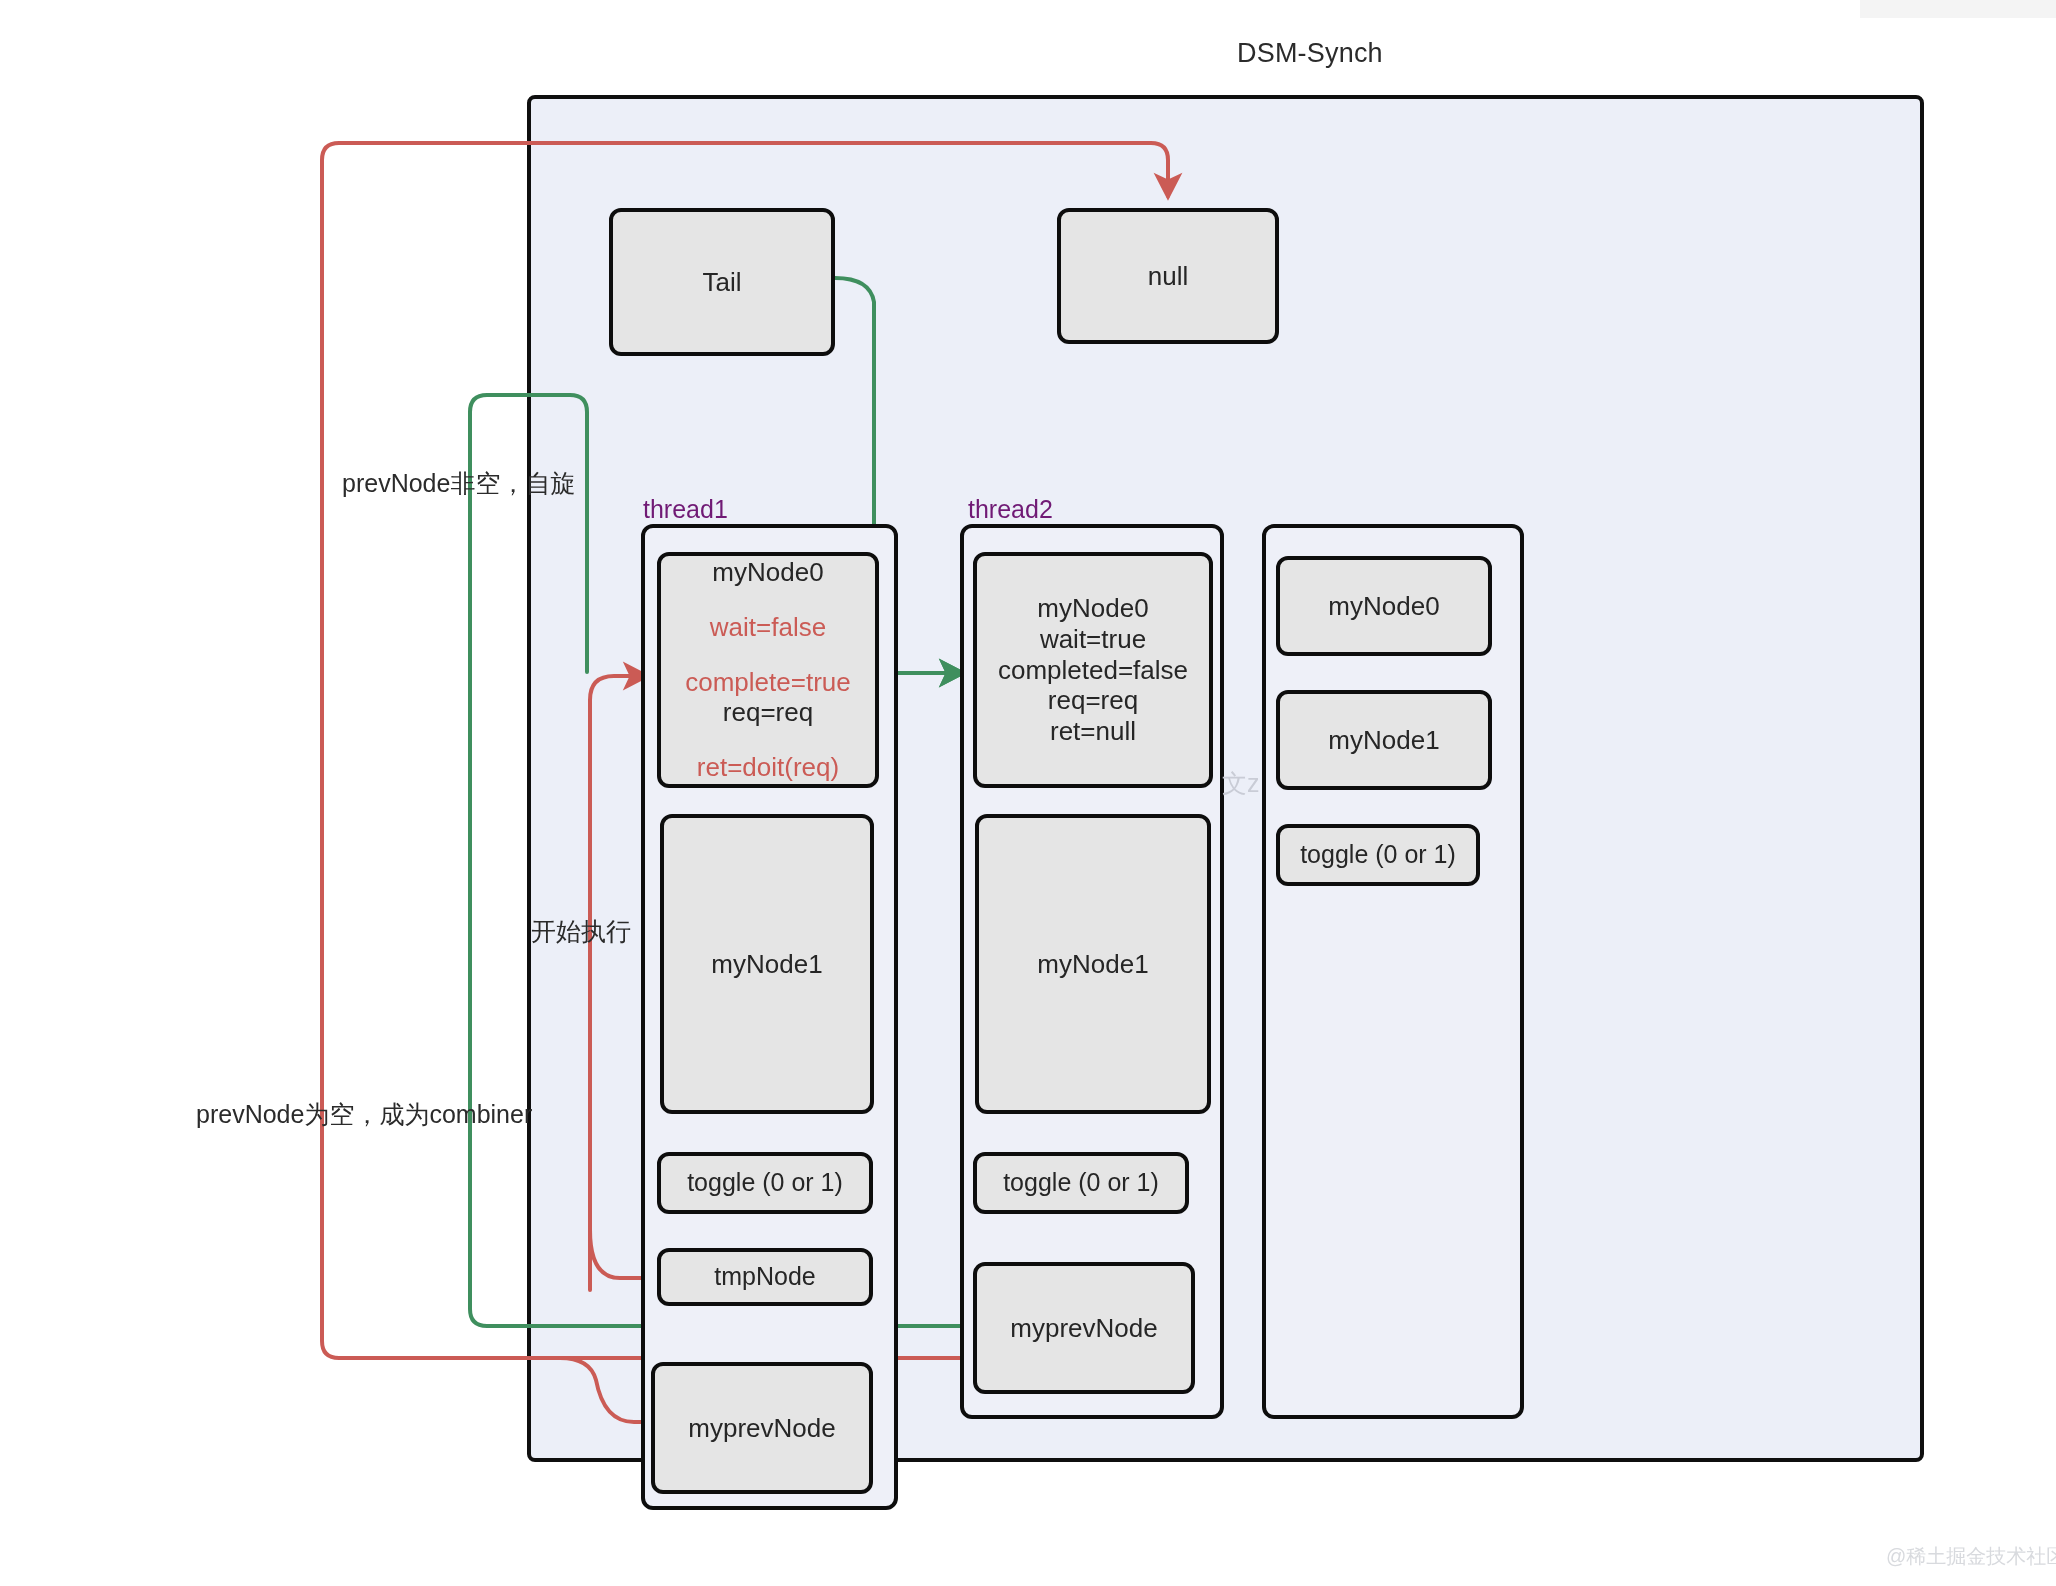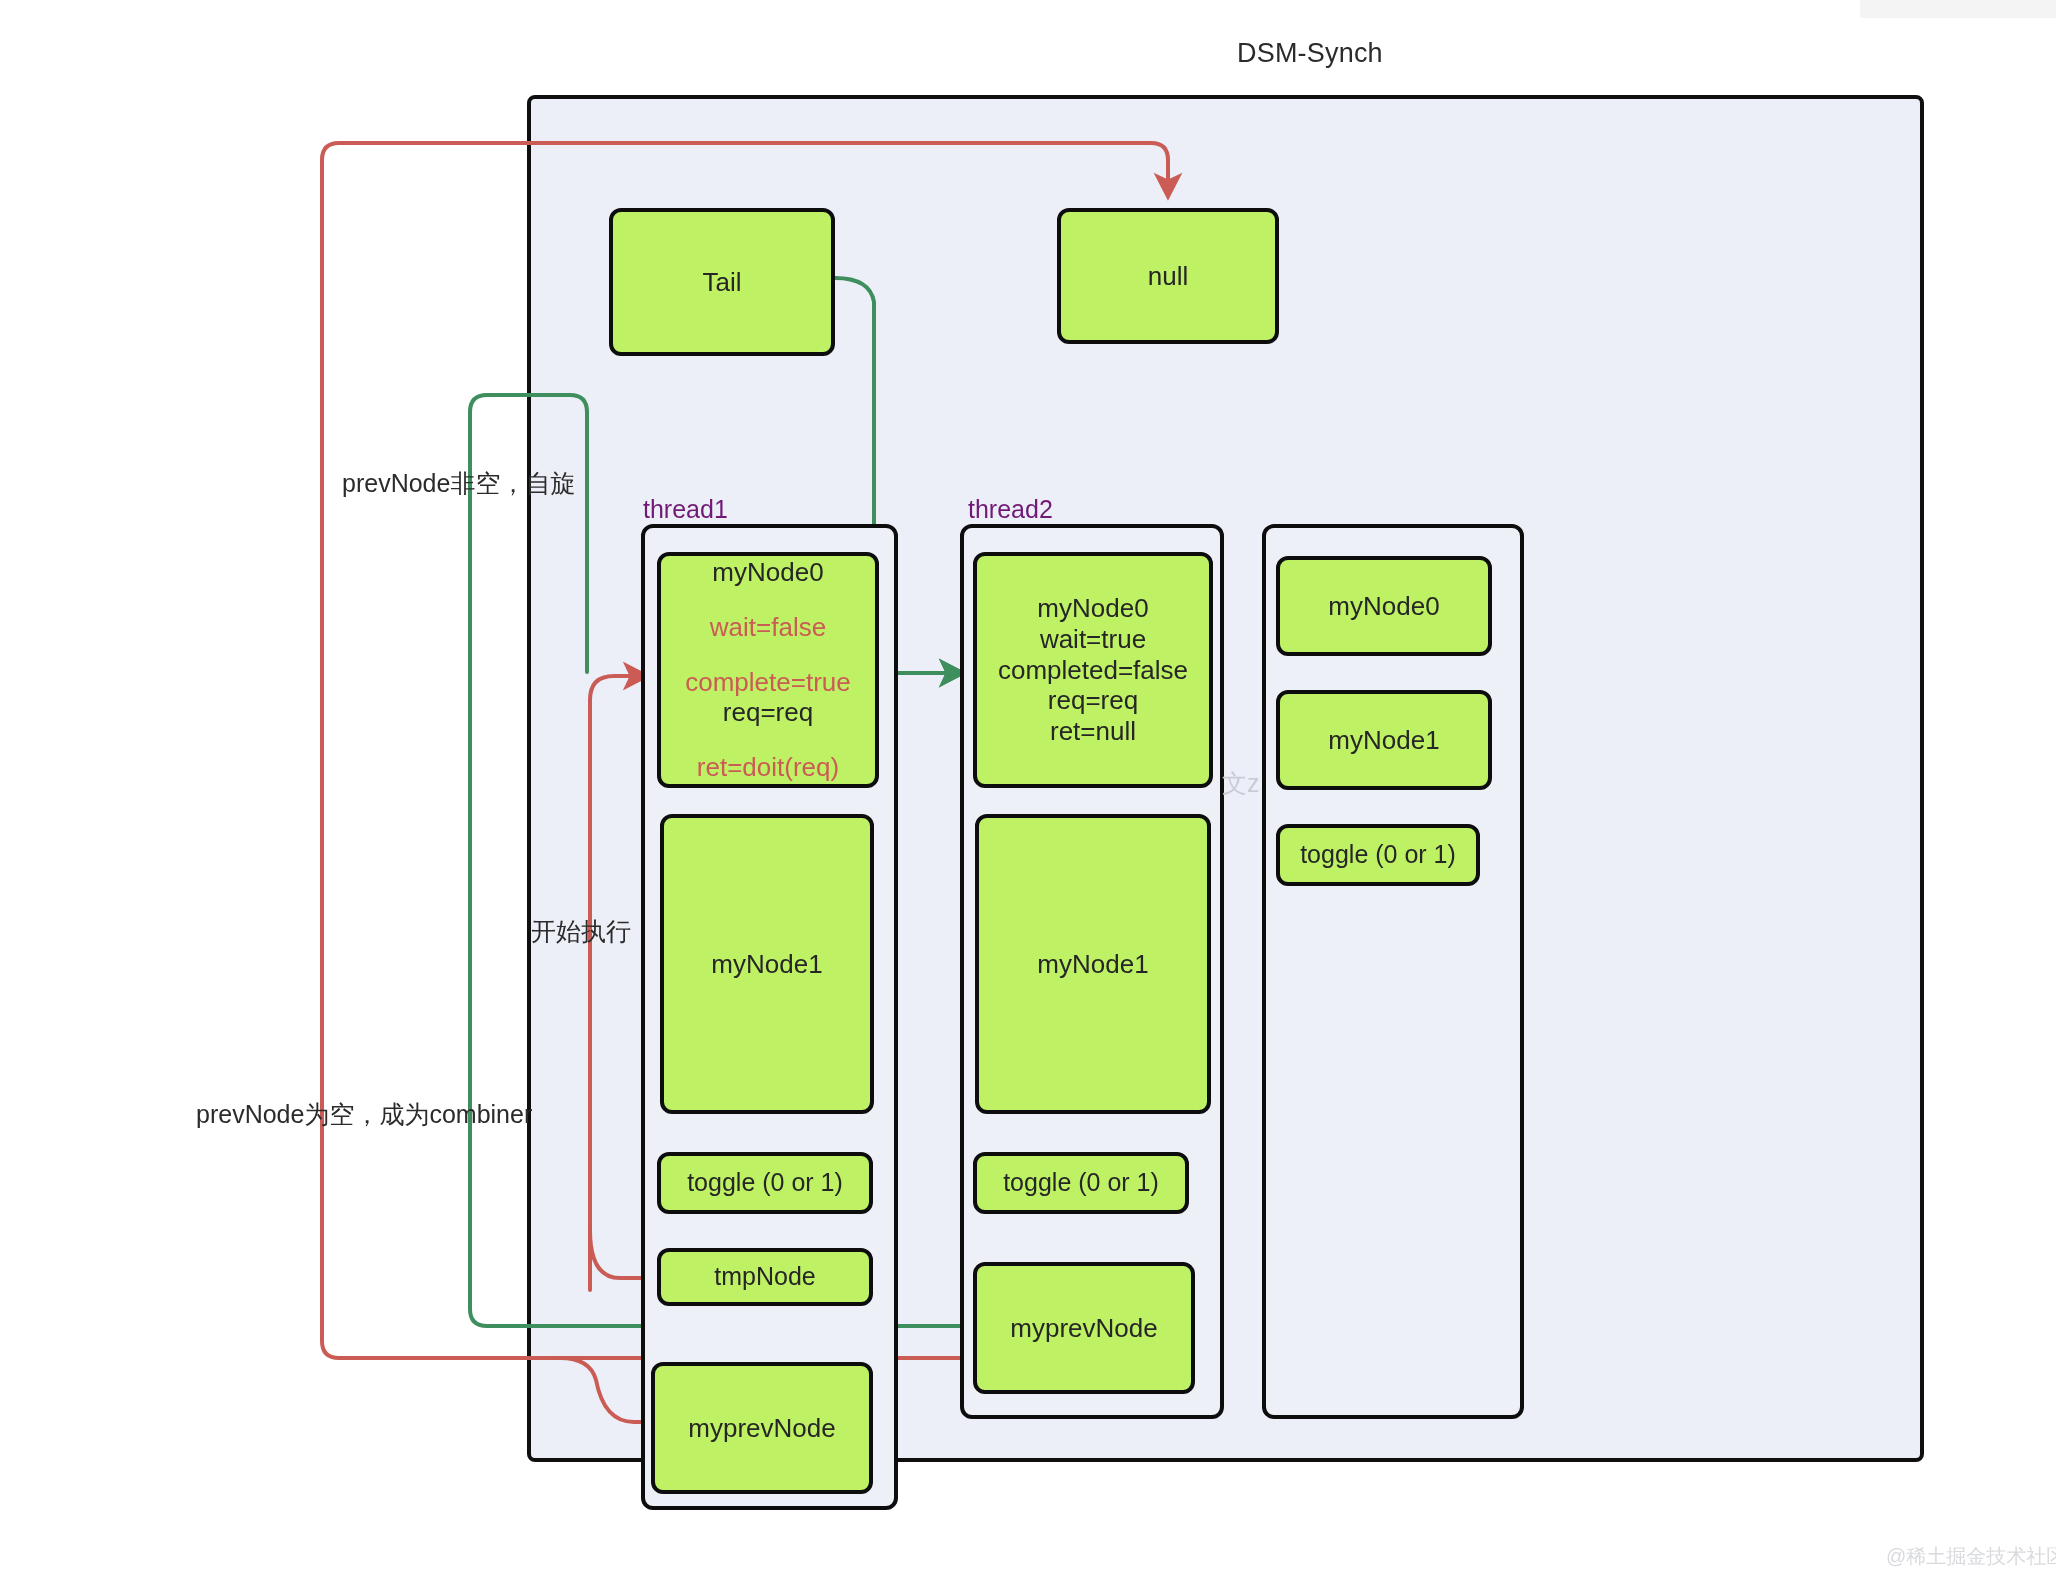--- a/index.html
+++ b/index.html
@@ -37,21 +37,21 @@
     width: 1397px;
     height: 1367px;
     background: #eceff8;
     border: 4px solid #0f0f0f;
     border-radius: 8px;
     box-sizing: border-box;
   }
 
   
   .node-box {
-    background: #bef264;
+    background: #e5e5e5;
     border: 4px solid #0d0d0d;
     border-radius: 12px;
     box-sizing: border-box;
     display: flex;
     align-items: center;
     justify-content: center;
     text-align: center;
     color: #262626;
     font-size: 26px;
     line-height: 1.18;

